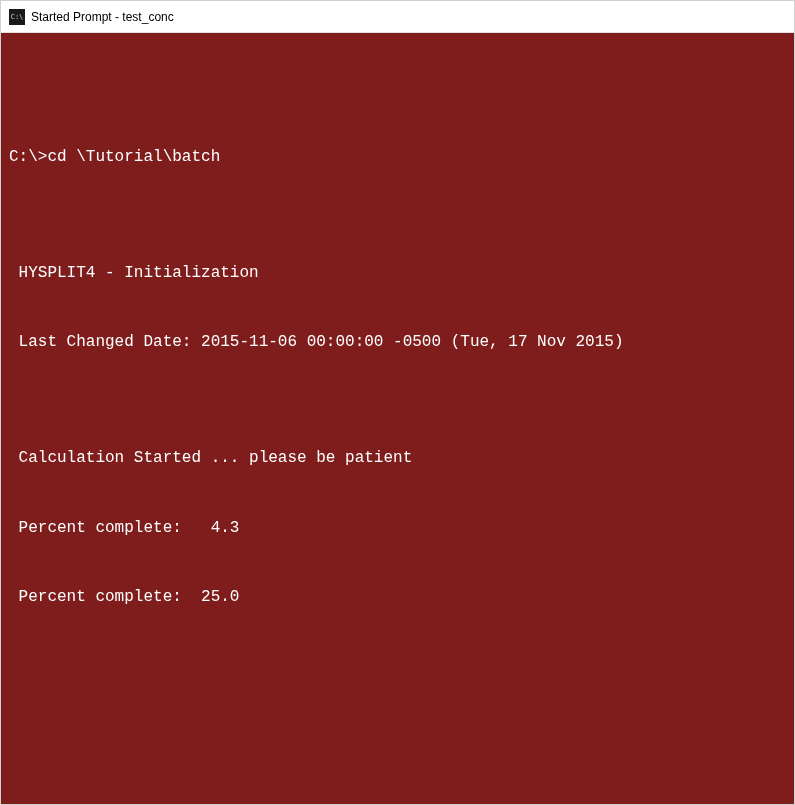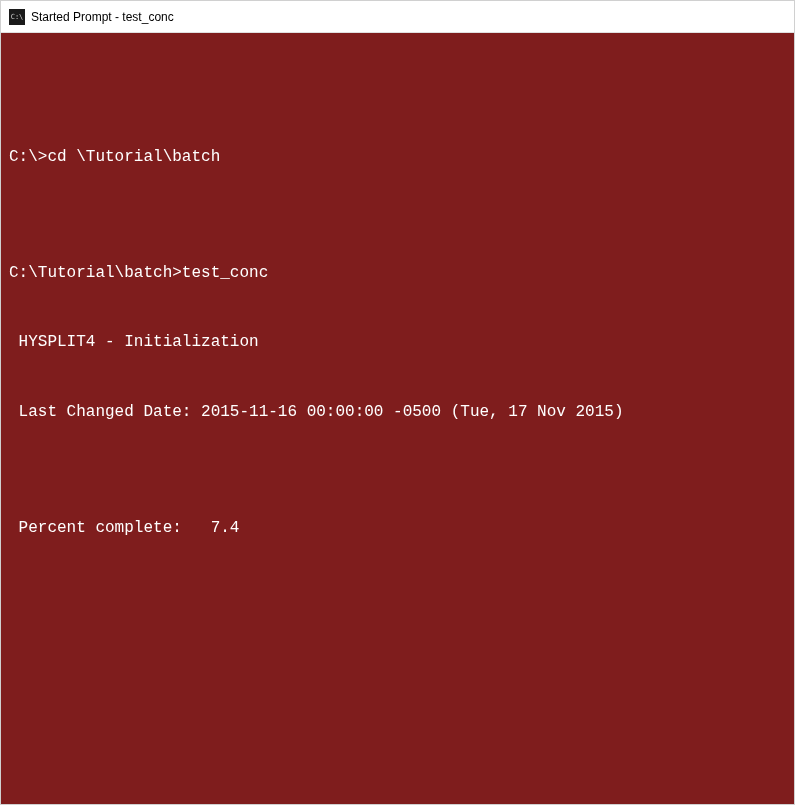--- a/index.html
+++ b/index.html
@@ -59,25 +59,26 @@
 
 <div class="title-bar">
   <span class="title-icon">C:\</span>
   <span>Started Prompt - test_conc</span>
 </div>
 
 <div class="terminal">
   <div class="terminal-line"></div>
   <div class="terminal-line">C:\&gt;cd \Tutorial\batch</div>
   <div class="terminal-line"></div>
-  <div class="terminal-line">C:\Tutorial\batch&gt;test_conc</div>
   <div class="terminal-line"> HYSPLIT4 - Initialization</div>
-  <div class="terminal-line"> Last Changed Date: 2015-11-16 00:00:00 -0500 (Tue, 17 Nov 2015)</div>
+  <div class="terminal-line"> Last Changed Date: 2015-11-06 00:00:00 -0500 (Tue, 17 Nov 2015)</div>
   <div class="terminal-line"></div>
-  <div class="terminal-line"> Percent complete:   7.4</div>
+  <div class="terminal-line"> Calculation Started ... please be patient</div>
+  <div class="terminal-line"> Percent complete:   4.3</div>
+  <div class="terminal-line"> Percent complete:  25.0</div>
   
   
   
   
   
   
   
   
   
   

